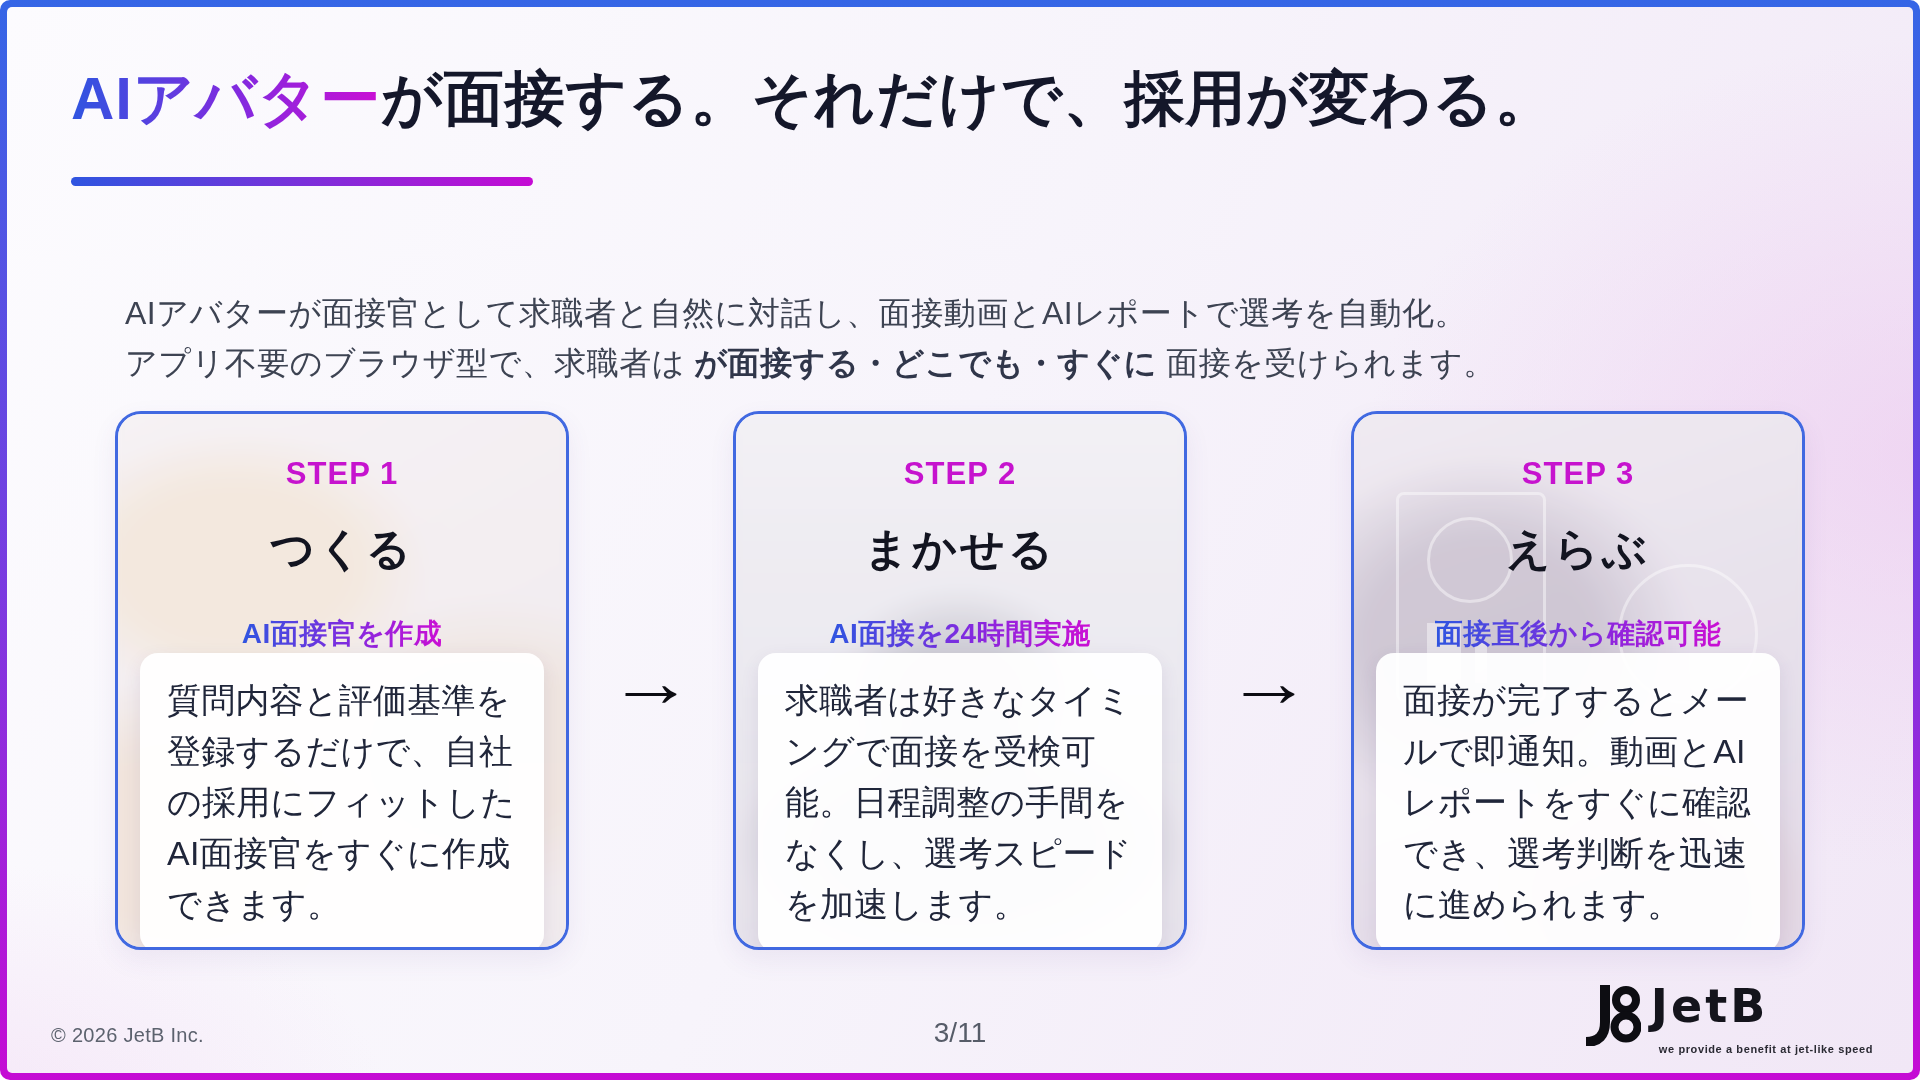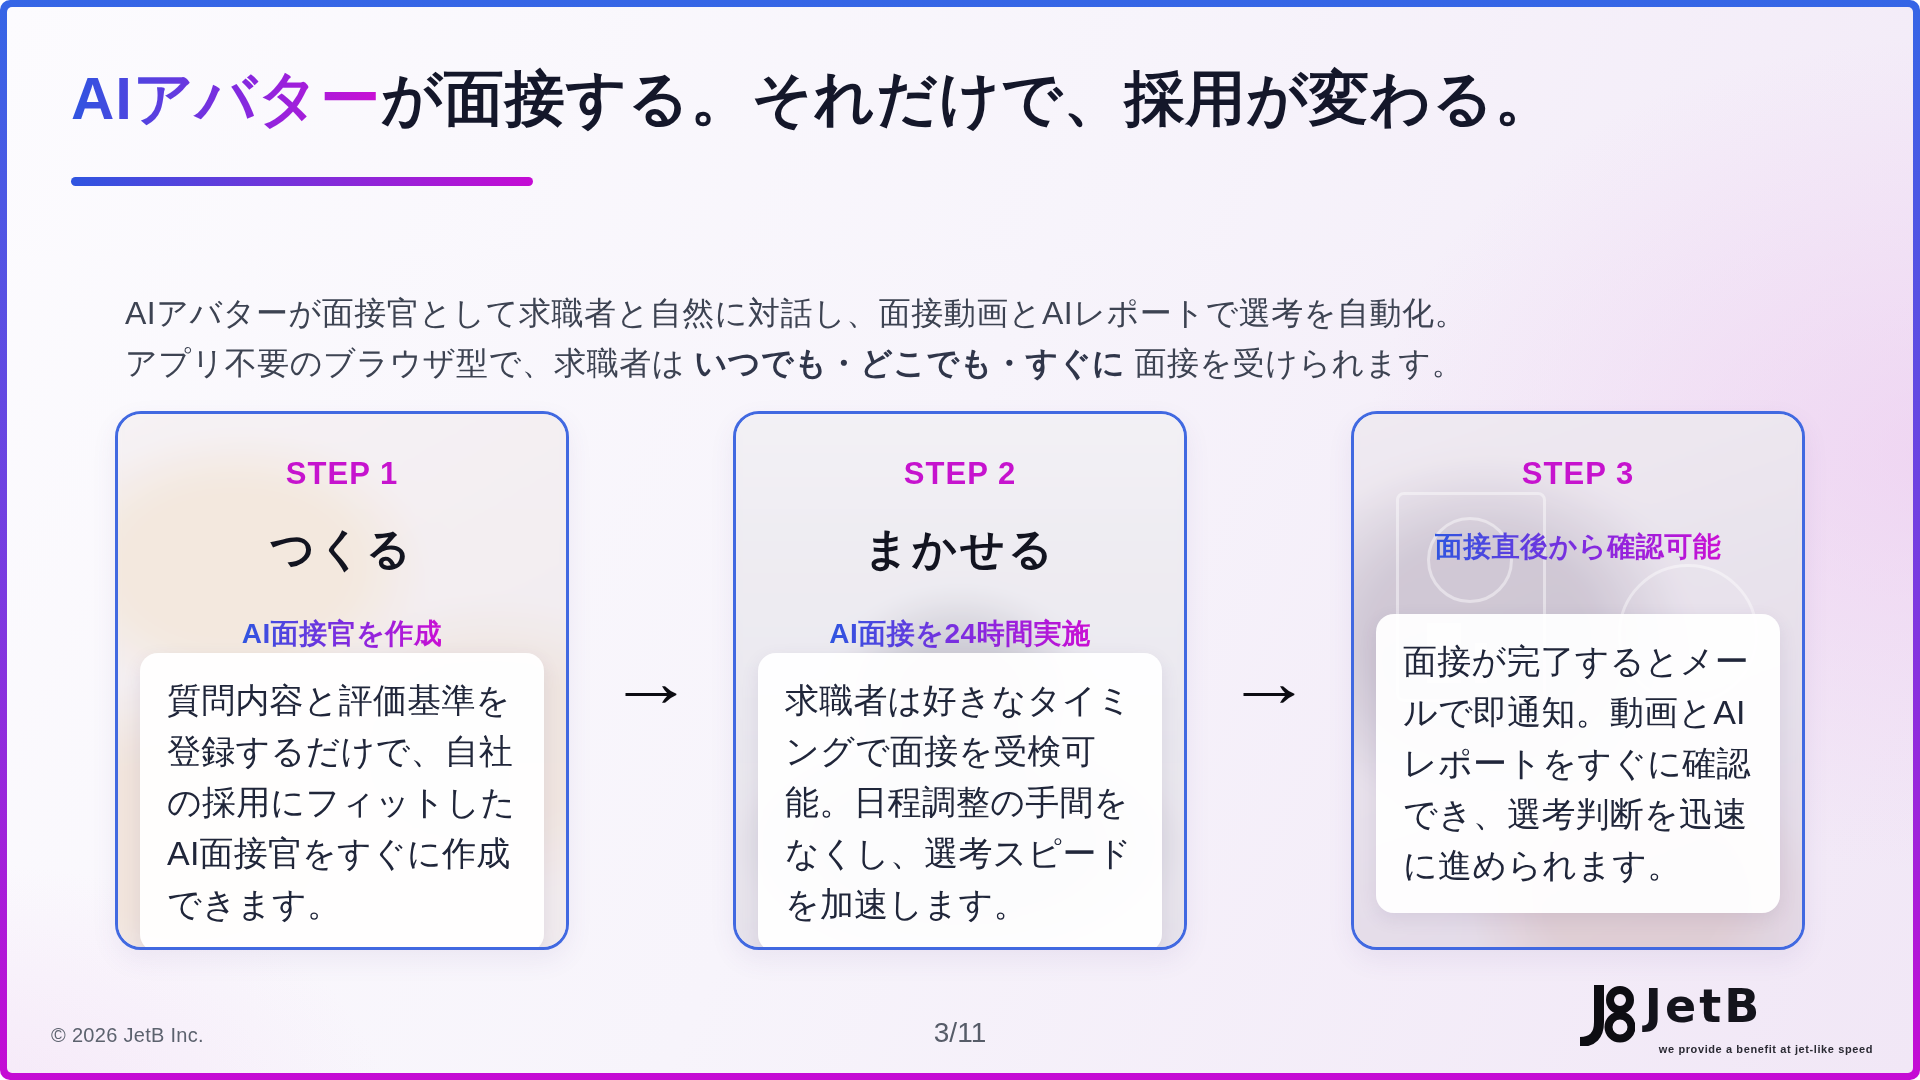--- a/index.html
+++ b/index.html
@@ -154,35 +154,35 @@
     display:flex;align-items:flex-start;gap:10px;
   }
   .logo-mark{display:block;}
   .logo-right{display:flex;flex-direction:column;align-items:flex-start;gap:12px;}
   .logo-text{
     font-size:46px;font-weight:800;color:#14141c;
     letter-spacing:3px;line-height:1.05;
     font-family:"DejaVu Sans","Liberation Sans",sans-serif;
   }
   .logo-tagline{
-    margin-top:1px;margin-left:14px;
+    margin-top:1px;margin-left:8px;
     font-size:11px;color:#2a2a33;letter-spacing:.6px;white-space:nowrap;
     font-weight:600;
   }
 </style>
 </head>
 <body>
 
 <div class="frame">
   <div class="slide">
 
     <h1 class="title"><span class="grad-text">AIアバター</span><span>が面接する。それだけで、採用が変わる。</span></h1>
     <div class="title-underline"></div>
 
-    <p class="lede"><span>AIアバターが面接官として求職者と自然に対話し、面接動画とAIレポートで選考を自動化。</span><br><span>アプリ不要のブラウザ型で、求職者は </span><b>いつでも・どこでも・すぐに</b><span> 面接を受けられます。</span></p>
+    <p class="lede"><span>AIアバターが面接官として求職者と自然に対話し、面接動画とAIレポートで選考を自動化。</span><br><span>アプリ不要のブラウザ型で、求職者は </span><b>が面接する・どこでも・すぐに</b><span> 面接を受けられます。</span></p>
 
     <div class="cards-row">
 
       <section class="card">
         <div class="card-photo photo-1"></div>
         <div class="card-content">
           <div class="step-label">STEP 1</div>
           <h2 class="step-title">つくる</h2>
           <div class="step-subtitle grad-text">AI面接官を作成</div>
           <div class="step-desc-box">
@@ -212,20 +212,21 @@
         <div class="ui-overlay">
           <div class="ui-idcard">
             <div class="head"></div>
             <div class="bar1"></div>
             <div class="bar2"></div>
           </div>
           <div class="ui-circle"></div>
         </div>
         <div class="card-content">
           <div class="step-label">STEP 3</div>
+          <h2 class="step-title">えらぶ</h2>
           <div class="step-subtitle grad-text">面接直後から確認可能</div>
           <div class="step-desc-box">
             <p class="step-desc">面接が完了するとメールで即通知。動画とAIレポートをすぐに確認でき、選考判断を迅速に進められます。</p>
           </div>
         </div>
       </section>
 
     </div>
 
     <div class="copyright">© 2026 JetB Inc.</div>

